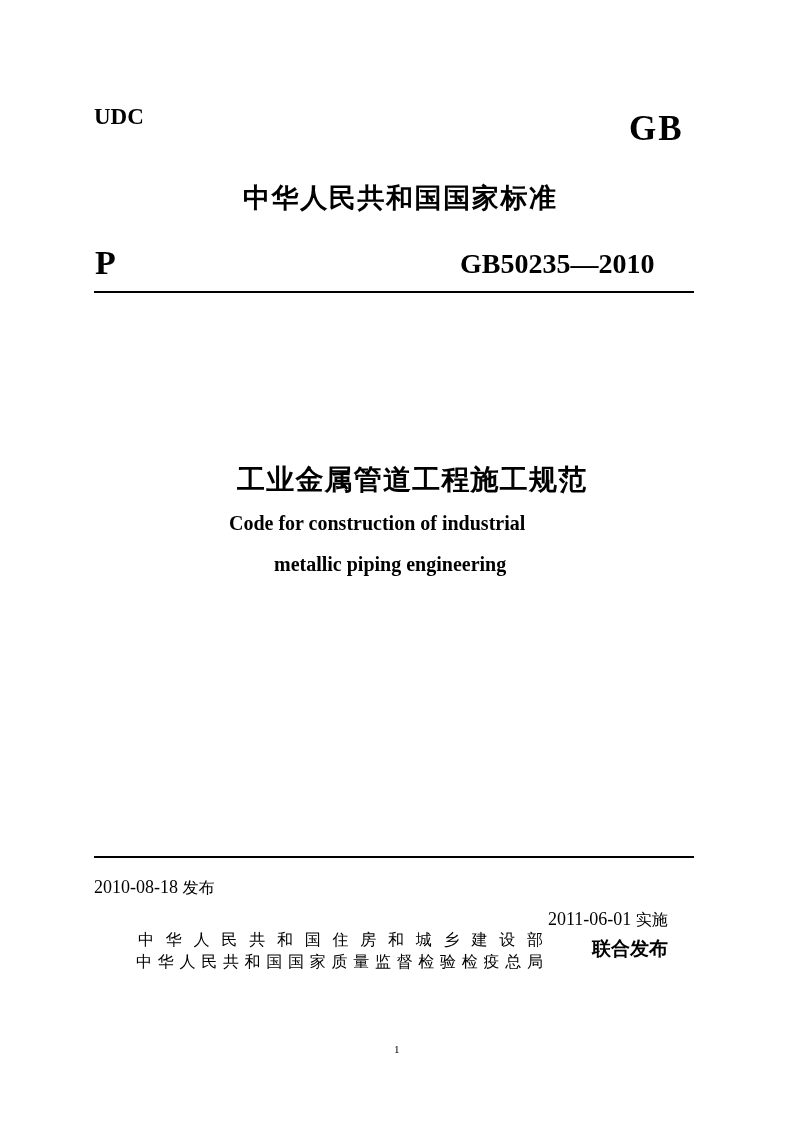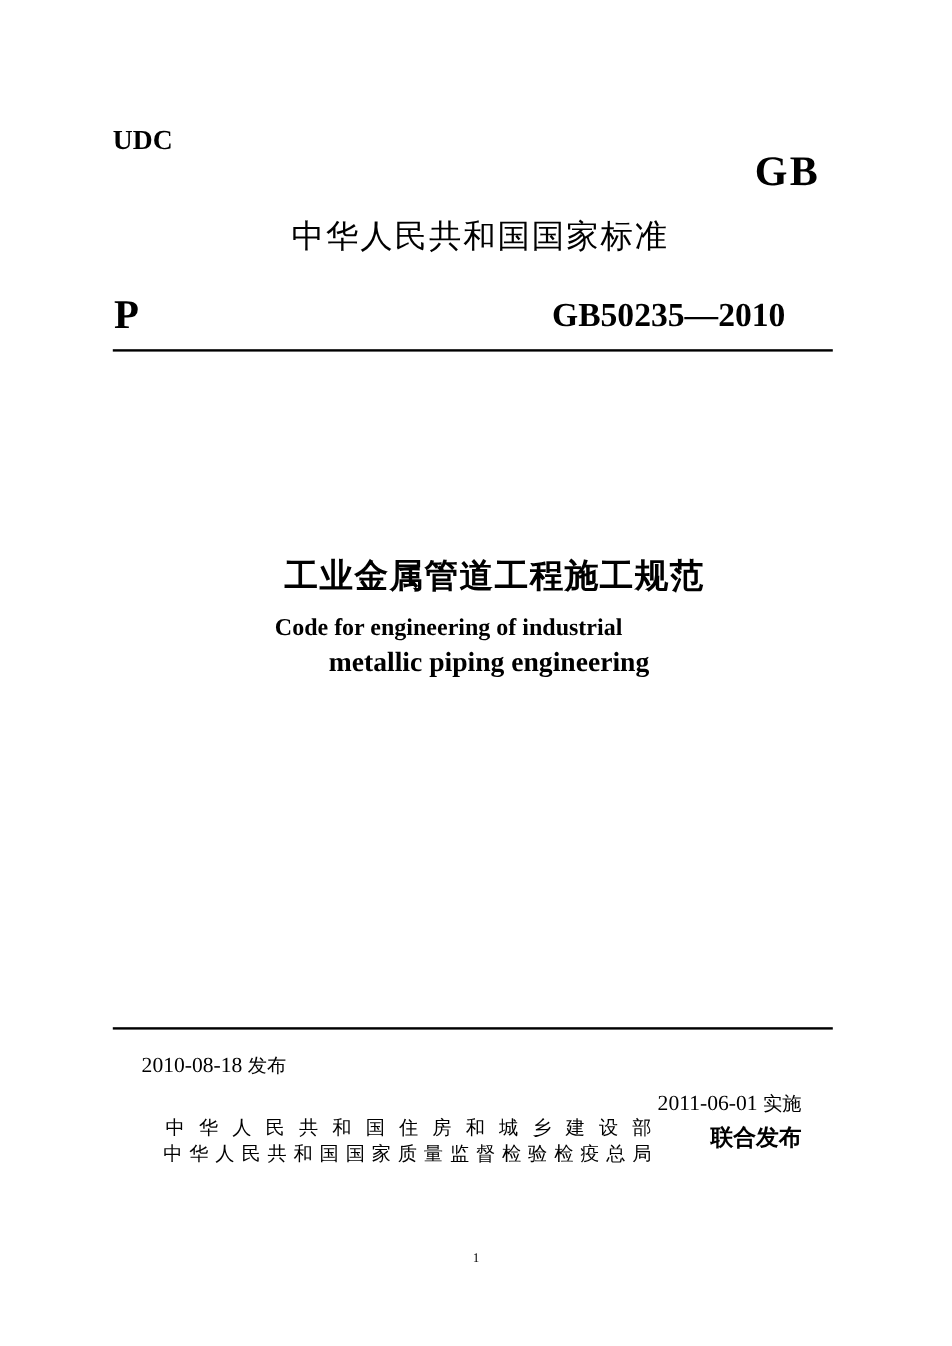--- a/index.html
+++ b/index.html
@@ -21,28 +21,28 @@
       left: 94px; top: 97px;
       font-size: 23px; font-weight: bold;
       line-height: 40px;
       letter-spacing: 0px;
     }
     .gb-mark {
       left: 629px; top: 109px;
       font-size: 35px; font-weight: bold;
       line-height: 40px;
       letter-spacing: 2px;
-      margin-top: 14px;
     }
     .national-standard {
       left: 243px; top: 181px;
       font-family: "DejaVu Sans", sans-serif;
       font-size: 27px;
       line-height: 34px;
       letter-spacing: 1.6px;
+      font-weight: bold;
     }
     .category {
       left: 95px; top: 244px;
       font-size: 34px; font-weight: bold;
       line-height: 38px;
     }
     .std-number {
       left: 460px; top: 247px;
       font-size: 28px; font-weight: bold;
       line-height: 34px;
@@ -61,27 +61,27 @@
       line-height: 36px;
       letter-spacing: 1.2px;
       margin-left: 24px;
     }
     .title-en-1 {
       left: 229px; top: 511px;
       font-size: 20px; font-weight: bold;
       line-height: 24px;
     }
     .title-en-2 {
-      left: 274px; top: 540px;
-      font-size: 23px; font-weight: bold;
+      left: 274px; top: 552px;
+      font-size: 20px; font-weight: bold;
       line-height: 24px;
     }
 
     .date-issue {
-      left: 118px; top: 876px;
+      left: 94px; top: 876px;
       font-size: 18px;
       line-height: 22px;
     }
     .date-effective {
       left: 548px; top: 908px;
       font-size: 18px;
       line-height: 22px;
     }
     .date-issue .cn, .date-effective .cn {
       font-family: "DejaVu Sans", sans-serif;
@@ -124,21 +124,21 @@
 <body>
 
 <div class="abs udc">UDC</div>
 <div class="abs gb-mark">GB</div>
 <div class="abs national-standard">中华人民共和国国家标准</div>
 <div class="abs category">P</div>
 <div class="abs std-number">GB50235—2010</div>
 <div class="abs rule rule-top"></div>
 
 <div class="abs title-cn">工业金属管道工程施工规范</div>
-<div class="abs title-en-1">Code for engineering of industrial</div>
+<div class="abs title-en-1">Code for construction of industrial</div>
 <div class="abs title-en-2">metallic piping engineering</div>
 
 <div class="abs rule rule-bottom"></div>
 
 <div class="abs date-issue">
   <span>2010-08-18</span>
   <span class="cn">发布</span>
 </div>
 <div class="abs date-effective">
   <span>2011-06-01</span>

